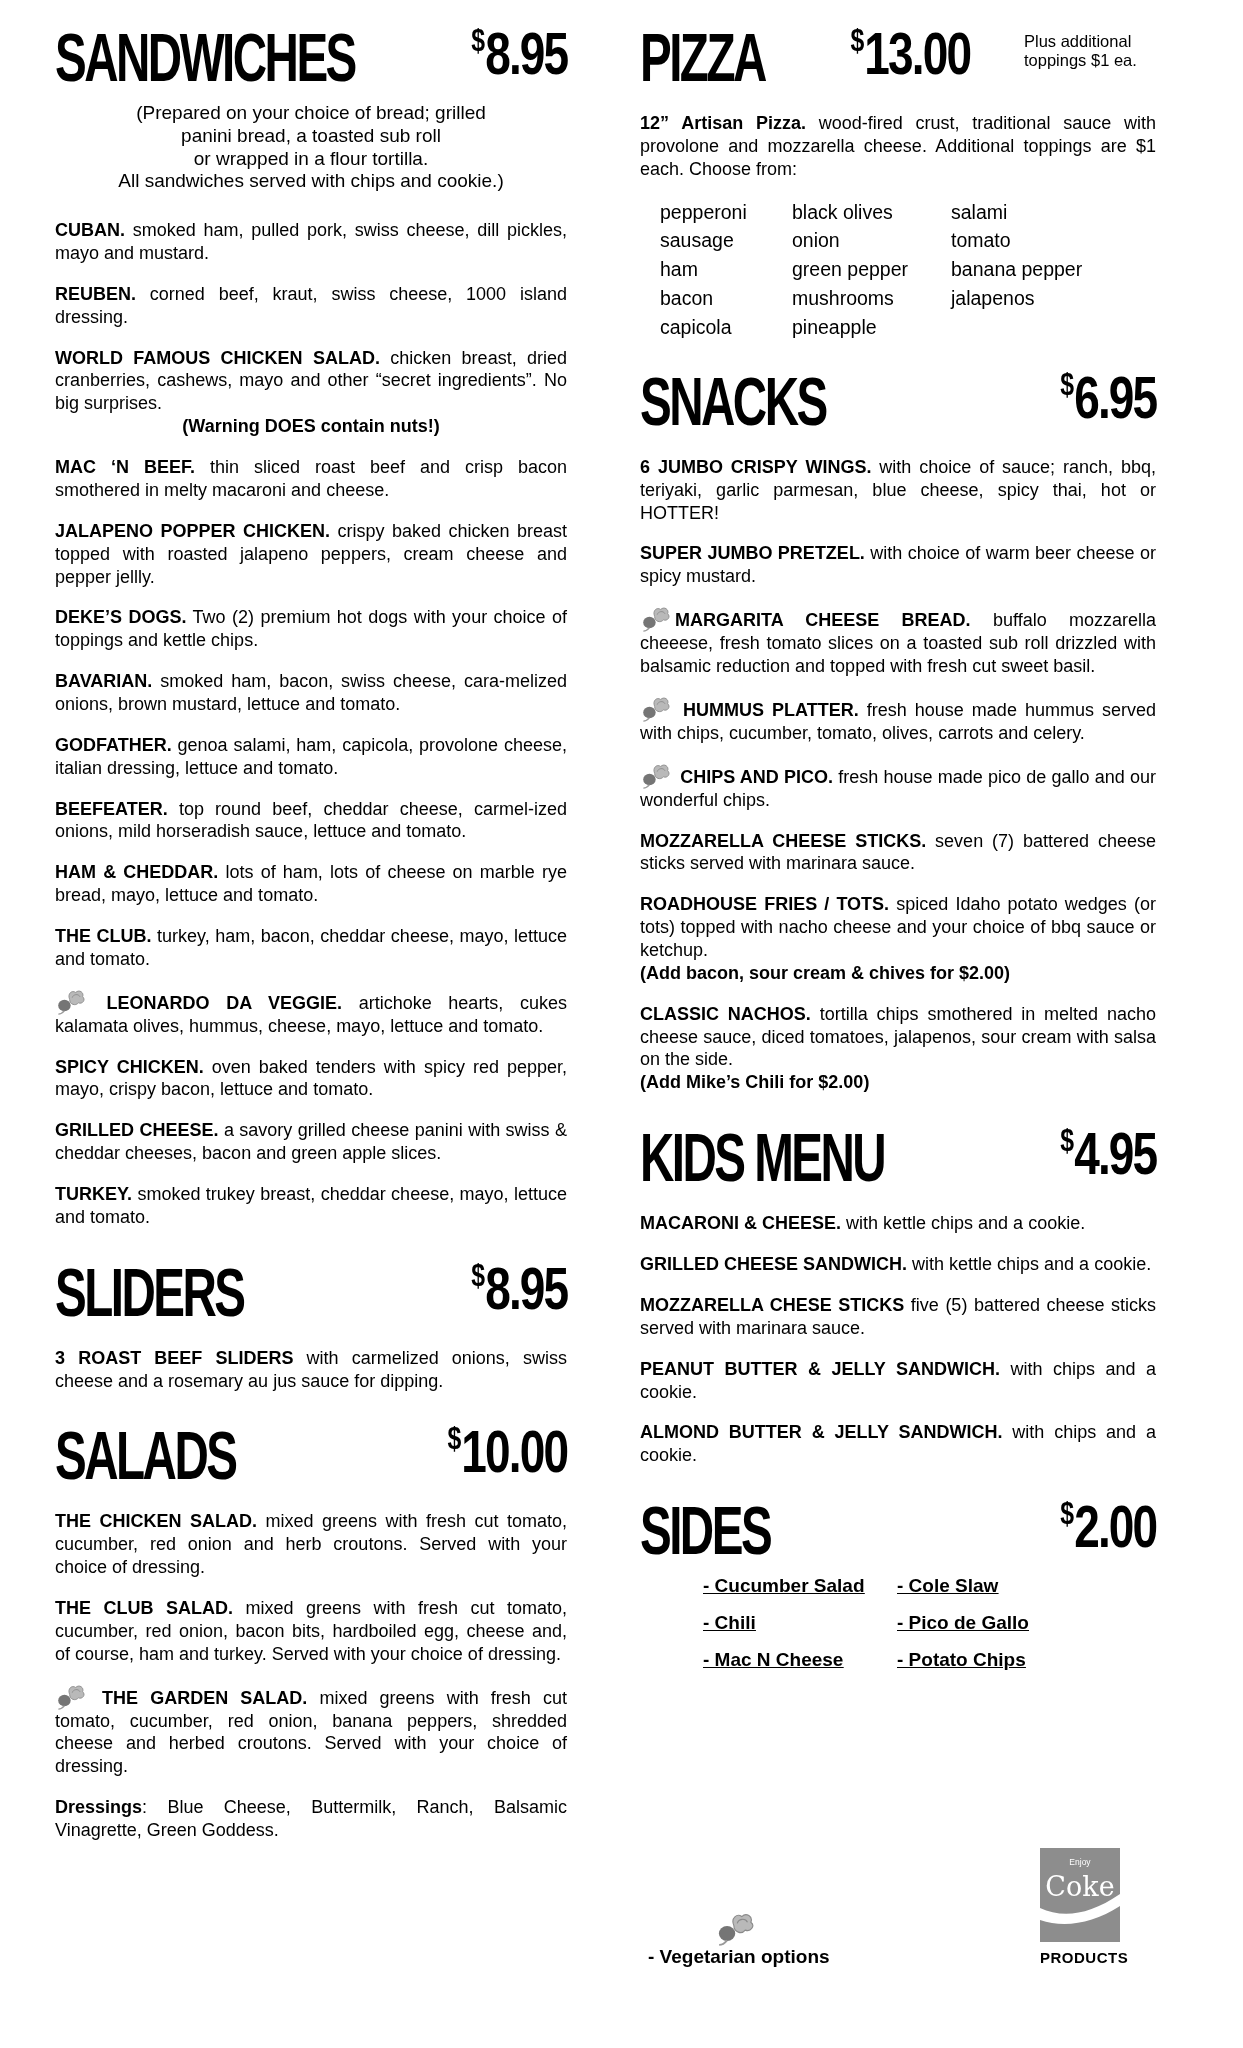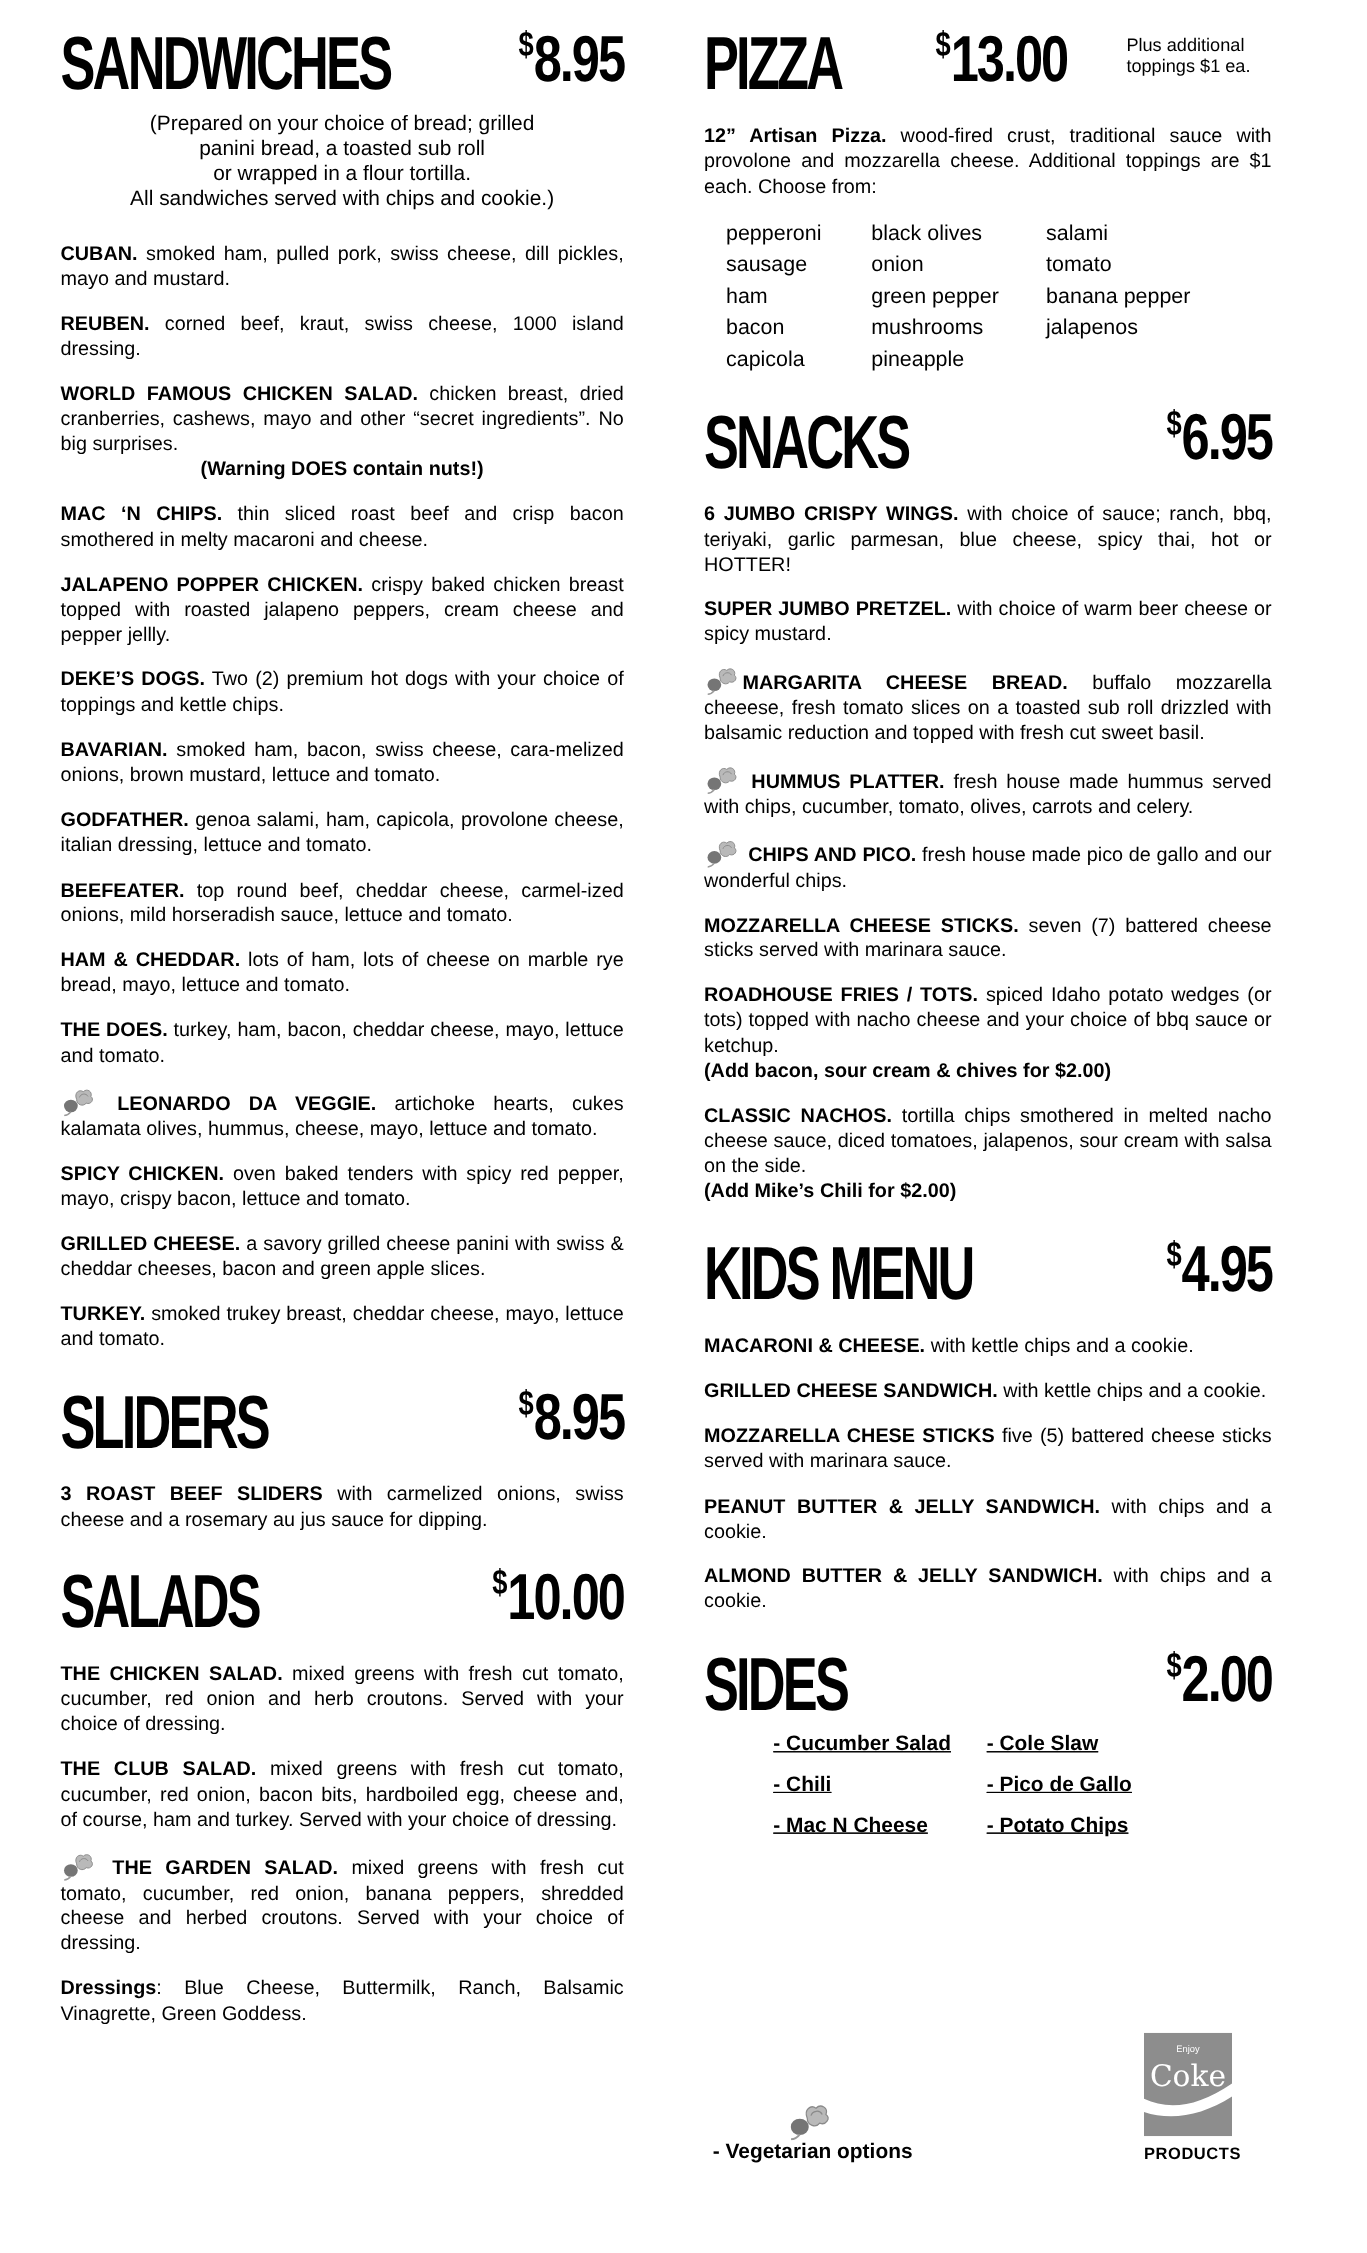--- a/index.html
+++ b/index.html
@@ -85,21 +85,21 @@
     <p class="item">
       <b class="name">REUBEN.</b>
       <span>corned beef, kraut, swiss cheese, 1000 island dressing.</span>
     </p>
     <p class="item">
       <b class="name">WORLD FAMOUS CHICKEN SALAD.</b>
       <span>chicken breast, dried cranberries, cashews, mayo and other “secret ingredients”. No big surprises.</span>
       <span class="note-center" style="display:block">(Warning DOES contain nuts!)</span>
     </p>
     <p class="item">
-      <b class="name">MAC ‘N CHIPS.</b>
+      <b class="name">MAC ‘N BEEF.</b>
       <span>thin sliced roast beef and crisp bacon smothered in melty macaroni and cheese.</span>
     </p>
     <p class="item">
       <b class="name">JALAPENO POPPER CHICKEN.</b>
       <span>crispy baked chicken breast topped with roasted jalapeno peppers, cream cheese and pepper jellly.</span>
     </p>
     <p class="item">
       <b class="name">DEKE’S DOGS.</b>
       <span>Two (2) premium hot dogs with your choice of toppings and kettle chips.</span>
     </p>
@@ -113,21 +113,21 @@
     </p>
     <p class="item">
       <b class="name">BEEFEATER.</b>
       <span>top round beef, cheddar cheese, carmel-ized onions, mild horseradish sauce, lettuce and tomato.</span>
     </p>
     <p class="item">
       <b class="name">HAM &amp; CHEDDAR.</b>
       <span>lots of ham, lots of cheese on marble rye bread, mayo, lettuce and tomato.</span>
     </p>
     <p class="item">
-      <b class="name">THE DOES.</b>
+      <b class="name">THE CLUB.</b>
       <span>turkey, ham, bacon, cheddar cheese, mayo, lettuce and tomato.</span>
     </p>
     <p class="item">
       <span class="veg"><svg viewBox="0 0 34 30">
             <path d="M16 12 C13 5 19 1 23 4 C27 0 33 4 31 9 C35 12 31 18 26 16 C23 20 16 18 16 12 Z" fill="#b9b9b9" stroke="#8a8a8a" stroke-width="1"></path>
             <path d="M19 10 C20 6 26 5 28 9" fill="none" stroke="#8a8a8a" stroke-width="1"></path>
             <ellipse cx="10" cy="19" rx="7.2" ry="6.6" fill="#757575"></ellipse>
             <path d="M10 25 C8 27.5 5.5 29 3 29" fill="none" stroke="#9a9a9a" stroke-width="1.6"></path>
           </svg></span>
       <b class="name">LEONARDO DA VEGGIE.</b>

